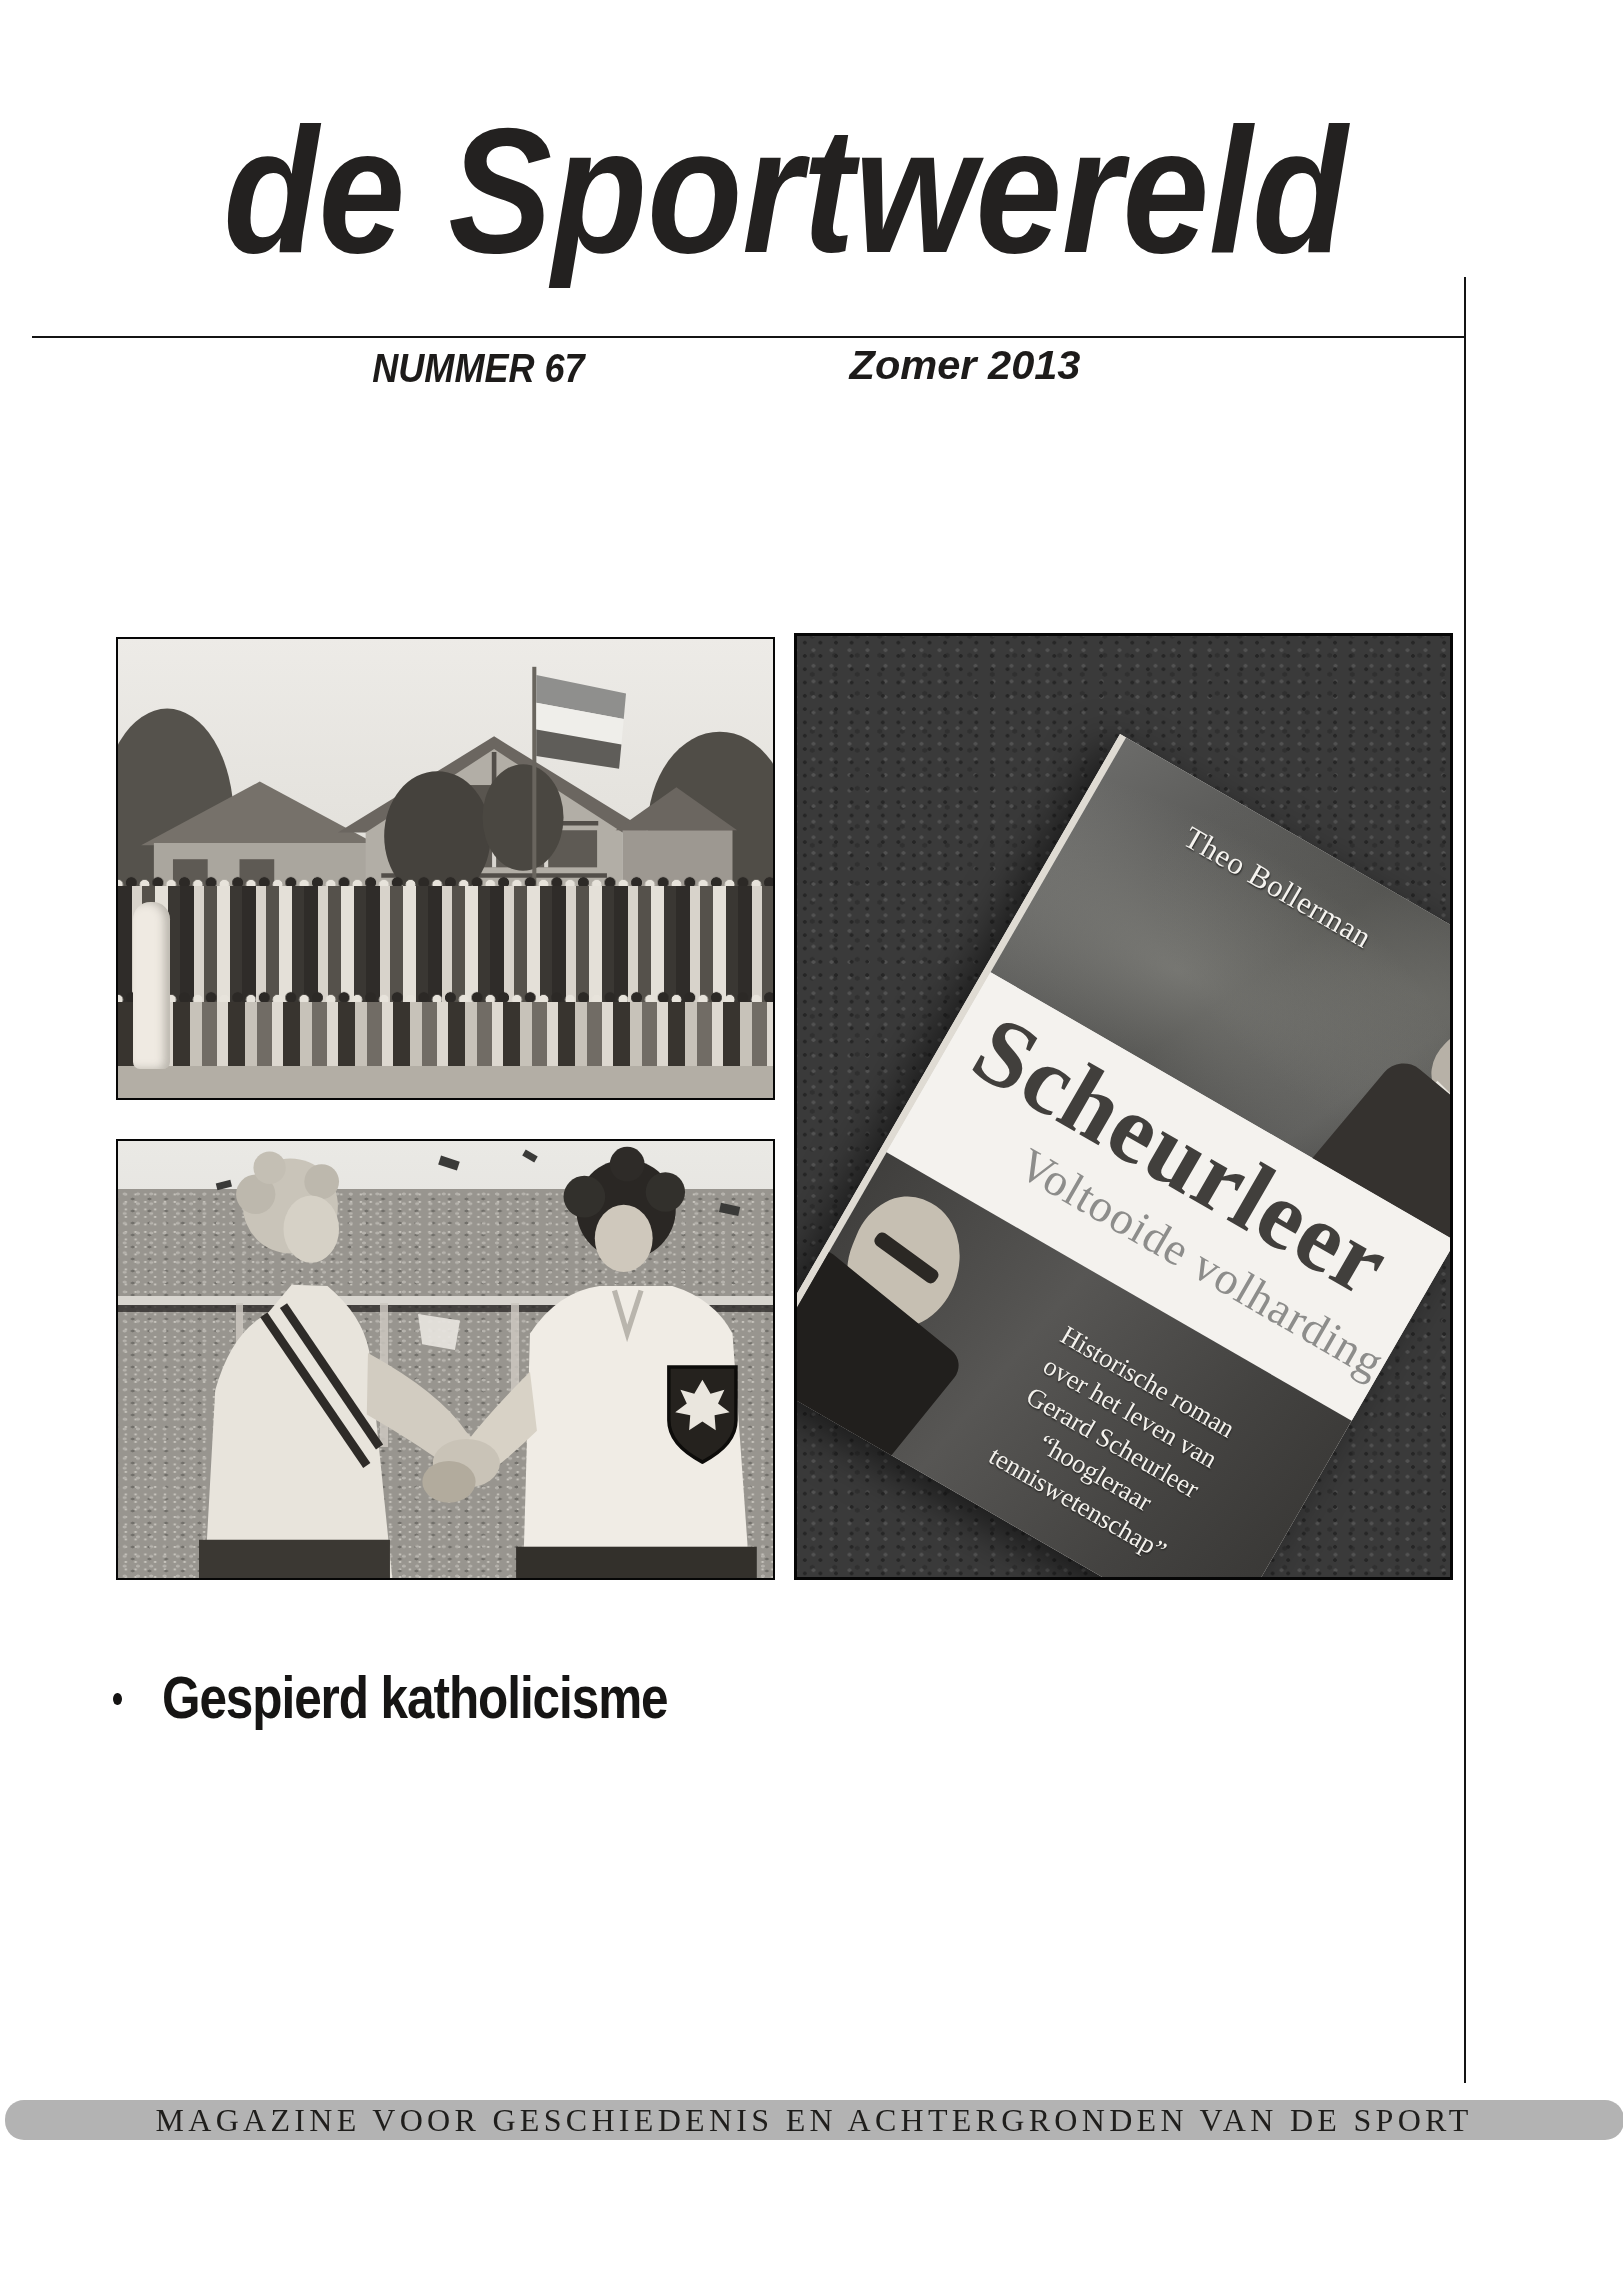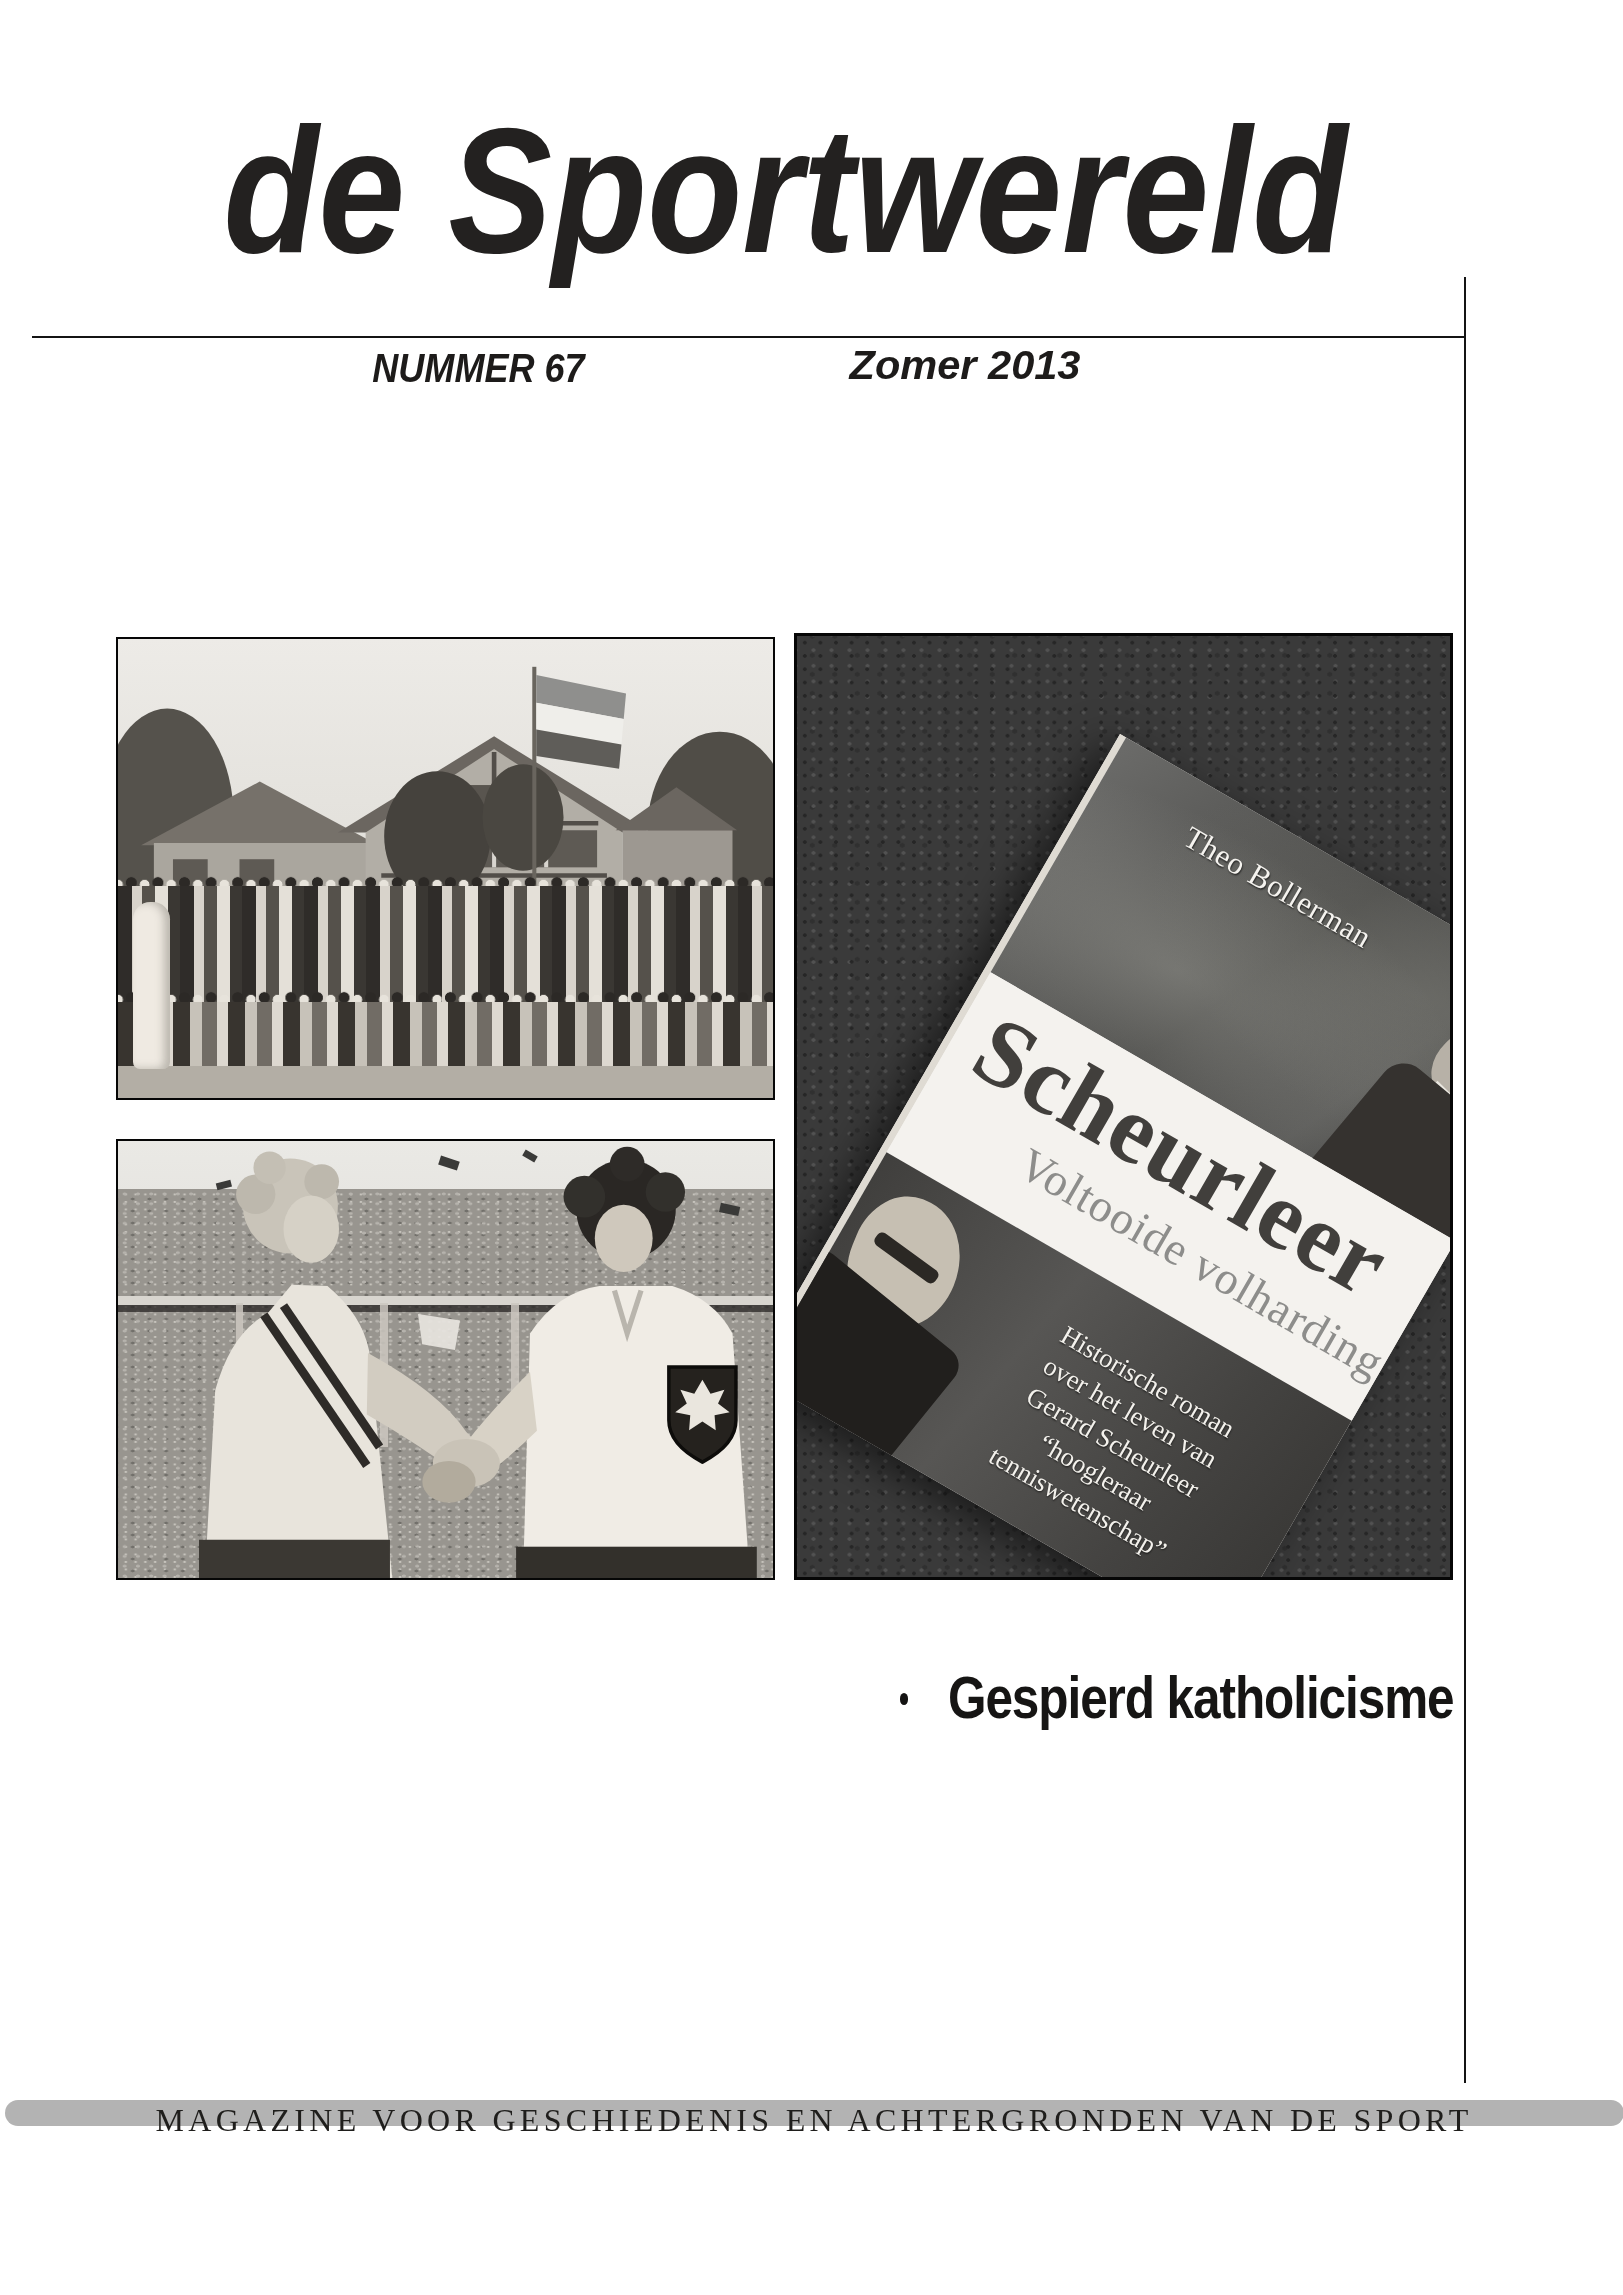--- a/index.html
+++ b/index.html
@@ -89,27 +89,27 @@
       border-radius:5.8px;transform:rotate(6deg);}
   .oldman-body{position:absolute;left:-29px;top:126px;width:191px;height:173px;background:#211f1d;
       border-radius:19.6px;transform:rotate(9deg);}
   .bk-blurb{position:absolute;left:185px;top:51px;width:312px;text-align:center;color:#f3f1ec;
       font-family:"Liberation Serif",serif;font-size:26.6px;line-height:1.32;
       text-shadow:0.6px 1.2px 1.7px rgba(0,0,0,.55);}
   .bk-blurb span{display:block;}
 
   
   .headlines{position:absolute;left:113px;top:1671px;width:1397px;}
-  .headline-item{display:flex;align-items:center;height:55px;margin-bottom:21px;justify-content:flex-end;}
+  .headline-item{display:flex;align-items:center;height:55px;margin-bottom:21px;}
   .bullet-dot{width:8.7px;height:12px;border-radius:50%;background:#141312;margin-right:40px;flex:0 0 auto;}
   .headline-text{font-weight:bold;font-size:55px;letter-spacing:-1.2px;line-height:1;color:#161514;
       transform:scale(0.9,1.08);transform-origin:left center;white-space:nowrap;}
 
   
-  .footer-bar{position:absolute;left:4.6px;top:2100px;width:1619px;height:26px;background:#b3b3b3;border-radius:19px;}
+  .footer-bar{position:absolute;left:4.6px;top:2100px;width:1619px;height:40px;background:#b3b3b3;border-radius:19px;}
   .footer-text{font-family:"Liberation Serif",serif;font-size:32px;letter-spacing:4.3px;
       color:#1f1e1c;text-align:center;line-height:40px;white-space:nowrap;}
 </style>
 </head>
 <body>
 
 <div class="page">
 
   <svg class="masthead-svg" viewBox="0 0 2040 380">
     <text x="25" y="318" font-family="Liberation Sans, sans-serif" font-weight="bold" font-style="italic" font-size="310" fill="#232120" textLength="1950" lengthAdjust="spacingAndGlyphs">de Sportwereld</text>

